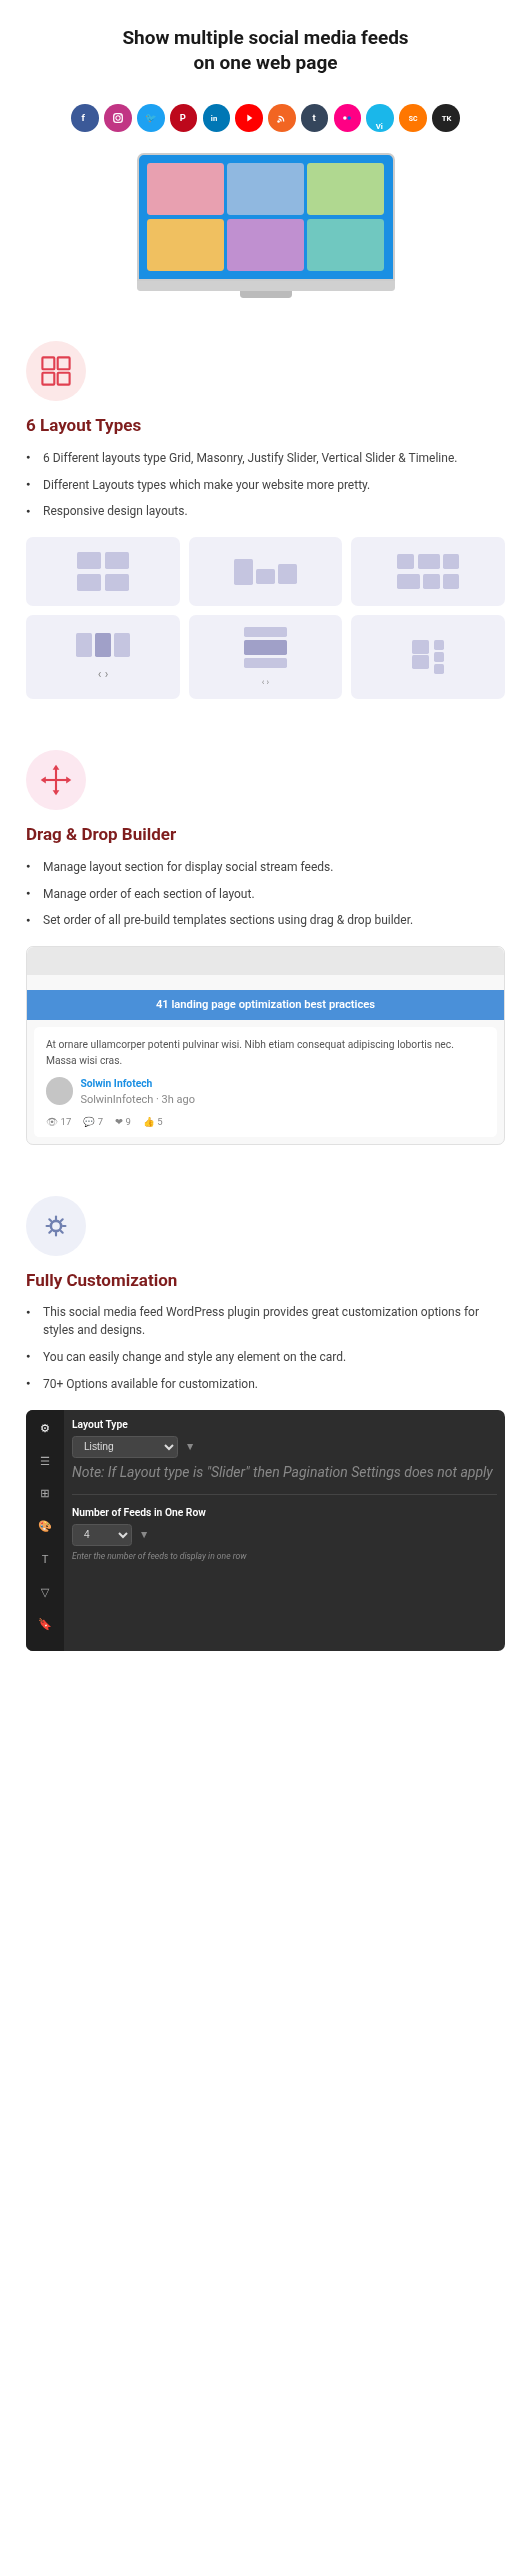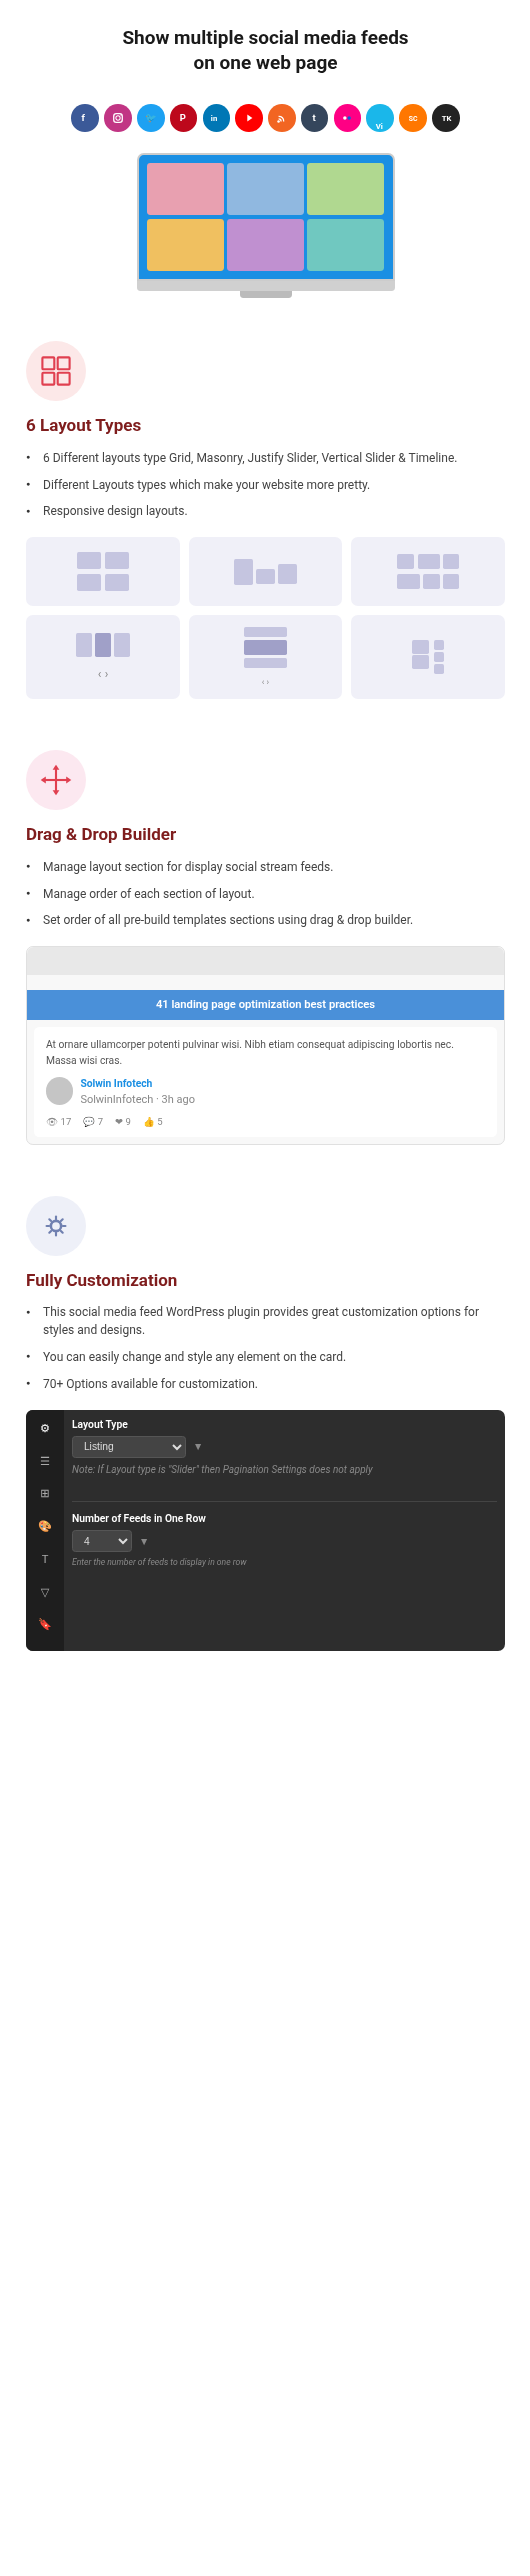--- a/index.html
+++ b/index.html
@@ -289,27 +289,27 @@
       gap: 6.9px;
       margin-bottom: 5.2px;
     }
     .settings-select {
       background: #444;
       border: 0.9px solid #555;
       border-radius: 3.4px;
       padding: 3.4px 6.9px;
       color: #ddd;
       font-size: 10.3px;
-      width: 114px;
+      width: 106px;
     }
     .settings-note {
-      font-size: 10px;
+      font-size: 14px;
       color: #888;
       font-style: italic;
-      margin-bottom: 24px;
+      margin-bottom: 12px;
       line-height: 1.4;
     }
     .settings-divider {
       border: none;
       border-top: 0.9px solid #444;
       margin: 10.3px 0;
     }
     .settings-helper {
       font-size: 8.6px;
       color: #888;

